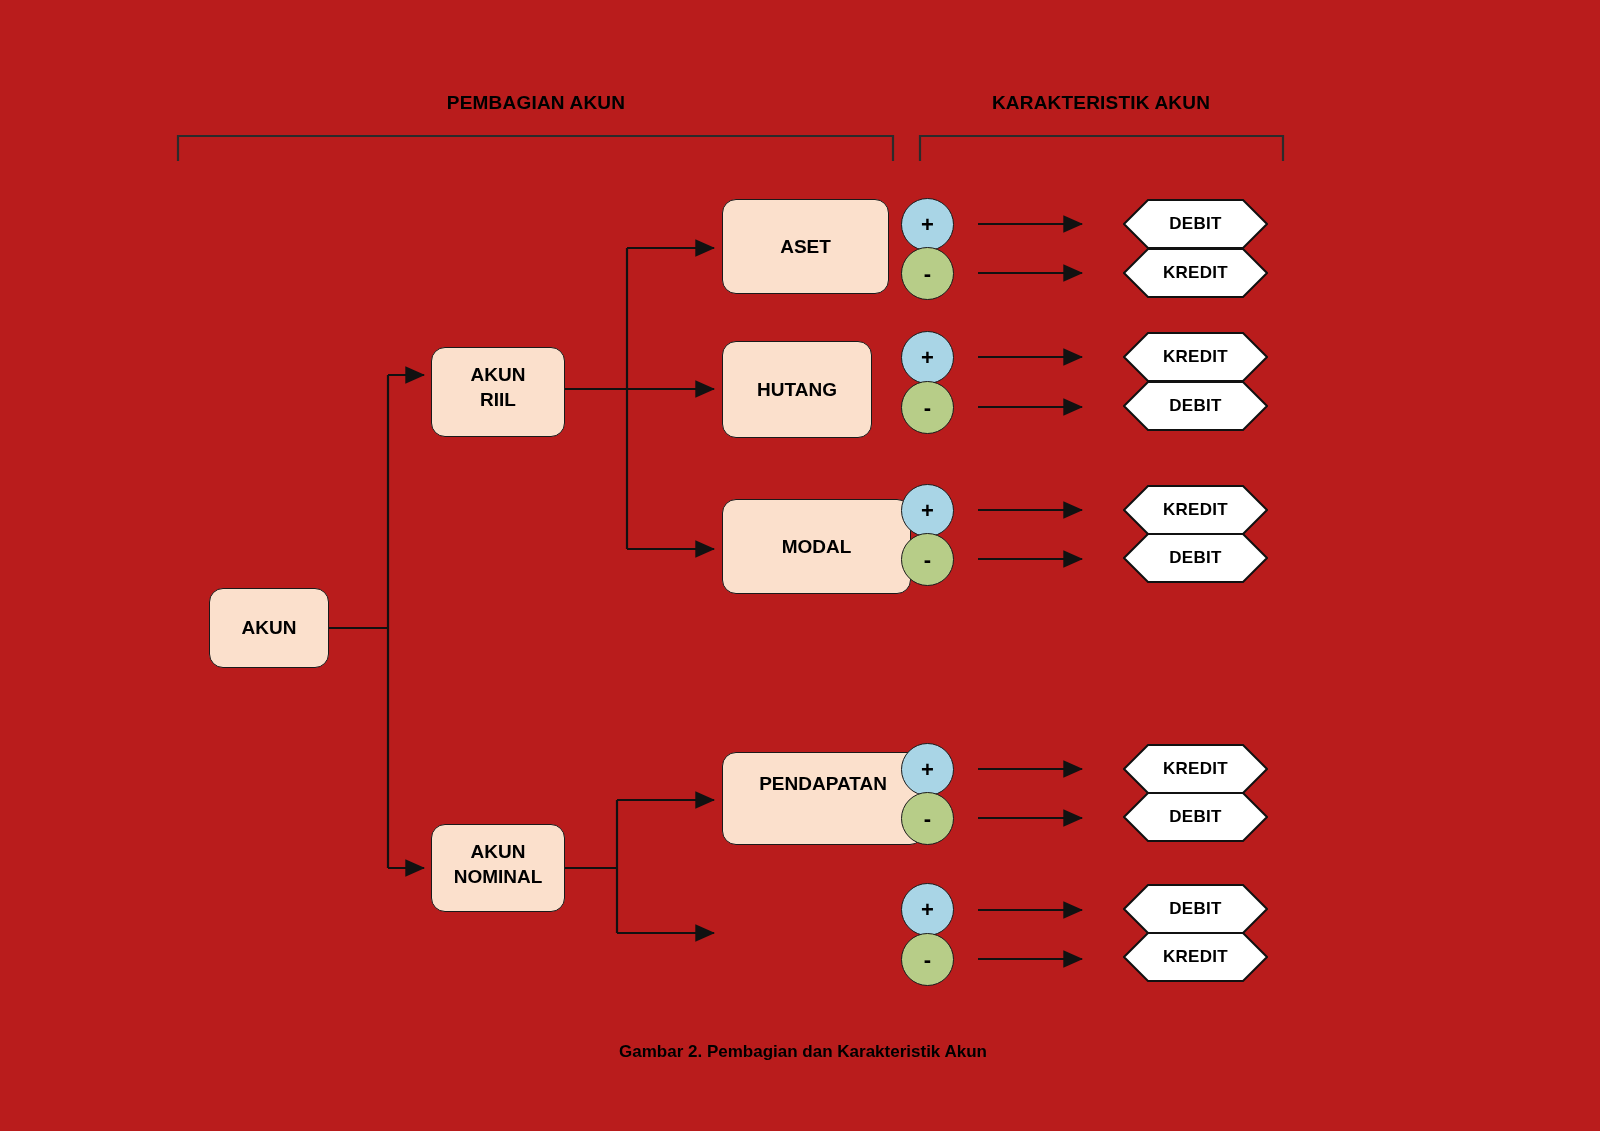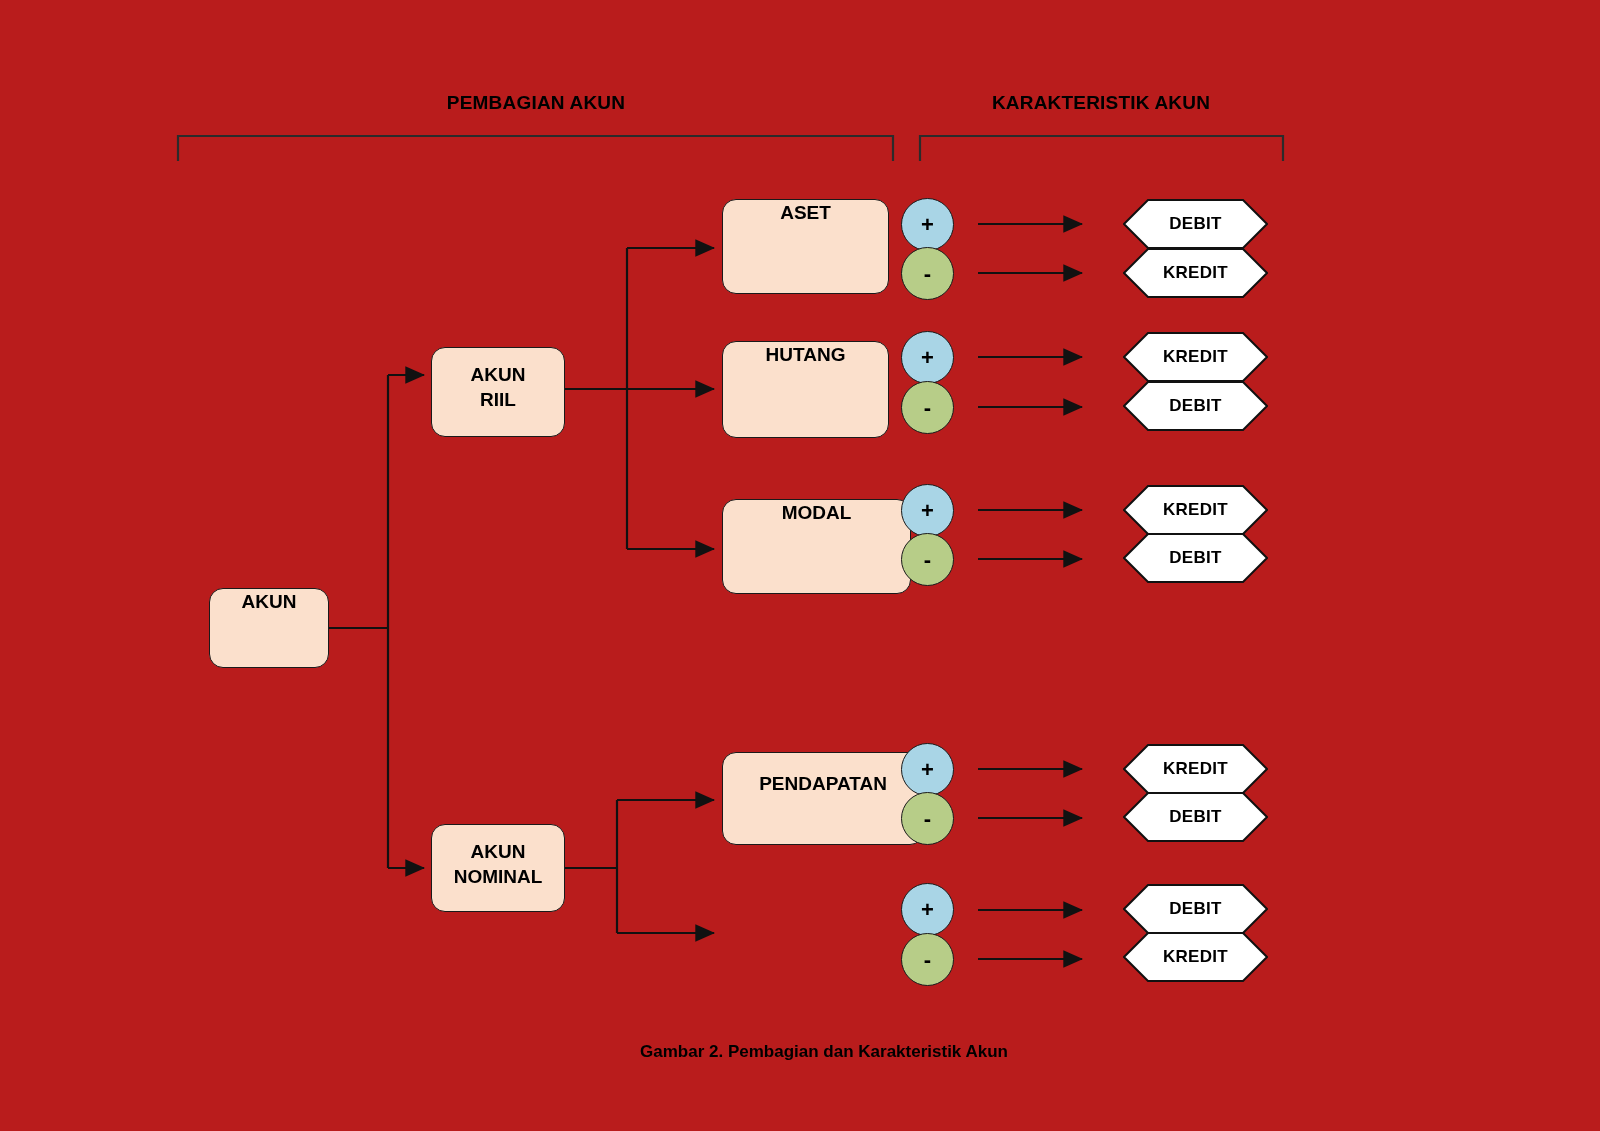--- a/index.html
+++ b/index.html
@@ -40,20 +40,21 @@
   }
 
   
   .node {
     position: absolute;
     background: #fbe0cc;
     border: 1.6px solid #1a1a1a;
     border-radius: 14px;
     box-sizing: border-box;
     display: flex;
+    align-items: center;
     justify-content: center;
     color: #000000;
     font-weight: bold;
     font-size: 19px;
     line-height: 1.32;
     text-align: center;
   }
   .node.two-line {
     align-items: flex-start;
     padding-top: 14px;
@@ -203,21 +204,21 @@
       </svg>
     <span class="hex-label">DEBIT</span>
   </div>
   <div class="hex" style="left:1123px; top:248px;">
     <svg width="145" height="50" viewBox="0 0 145 50">
         <polygon points="25,1 120,1 144,25 120,49 25,49 1,25" fill="#ffffff" stroke="#111111" stroke-width="2"></polygon>
       </svg>
     <span class="hex-label">KREDIT</span>
   </div>
 
-  <div class="node" style="left:722px; top:341px; width:167px; height:97px;">
+  <div class="node" style="left:722px; top:341px; width:150px; height:97px;">
     <span class="node-label">HUTANG</span>
   </div>
   <div class="sign plus" style="left:901px; top:331px;">
     <span>+</span>
   </div>
   <div class="sign minus" style="left:901px; top:381px;">
     <span>-</span>
   </div>
   <div class="hex" style="left:1123px; top:332px;">
     <svg width="145" height="50" viewBox="0 0 145 50">
@@ -288,17 +289,17 @@
       </svg>
     <span class="hex-label">DEBIT</span>
   </div>
   <div class="hex" style="left:1123px; top:932px;">
     <svg width="145" height="50" viewBox="0 0 145 50">
         <polygon points="25,1 120,1 144,25 120,49 25,49 1,25" fill="#ffffff" stroke="#111111" stroke-width="2"></polygon>
       </svg>
     <span class="hex-label">KREDIT</span>
   </div>
 
-  <div class="caption" style="left:424px; top:1042px; width:800px;">
+  <div class="caption" style="left:403px; top:1042px; width:800px;">
     <span>Gambar 2. Pembagian dan Karakteristik Akun</span>
   </div>
 
 </div>
 
 </body></html>

